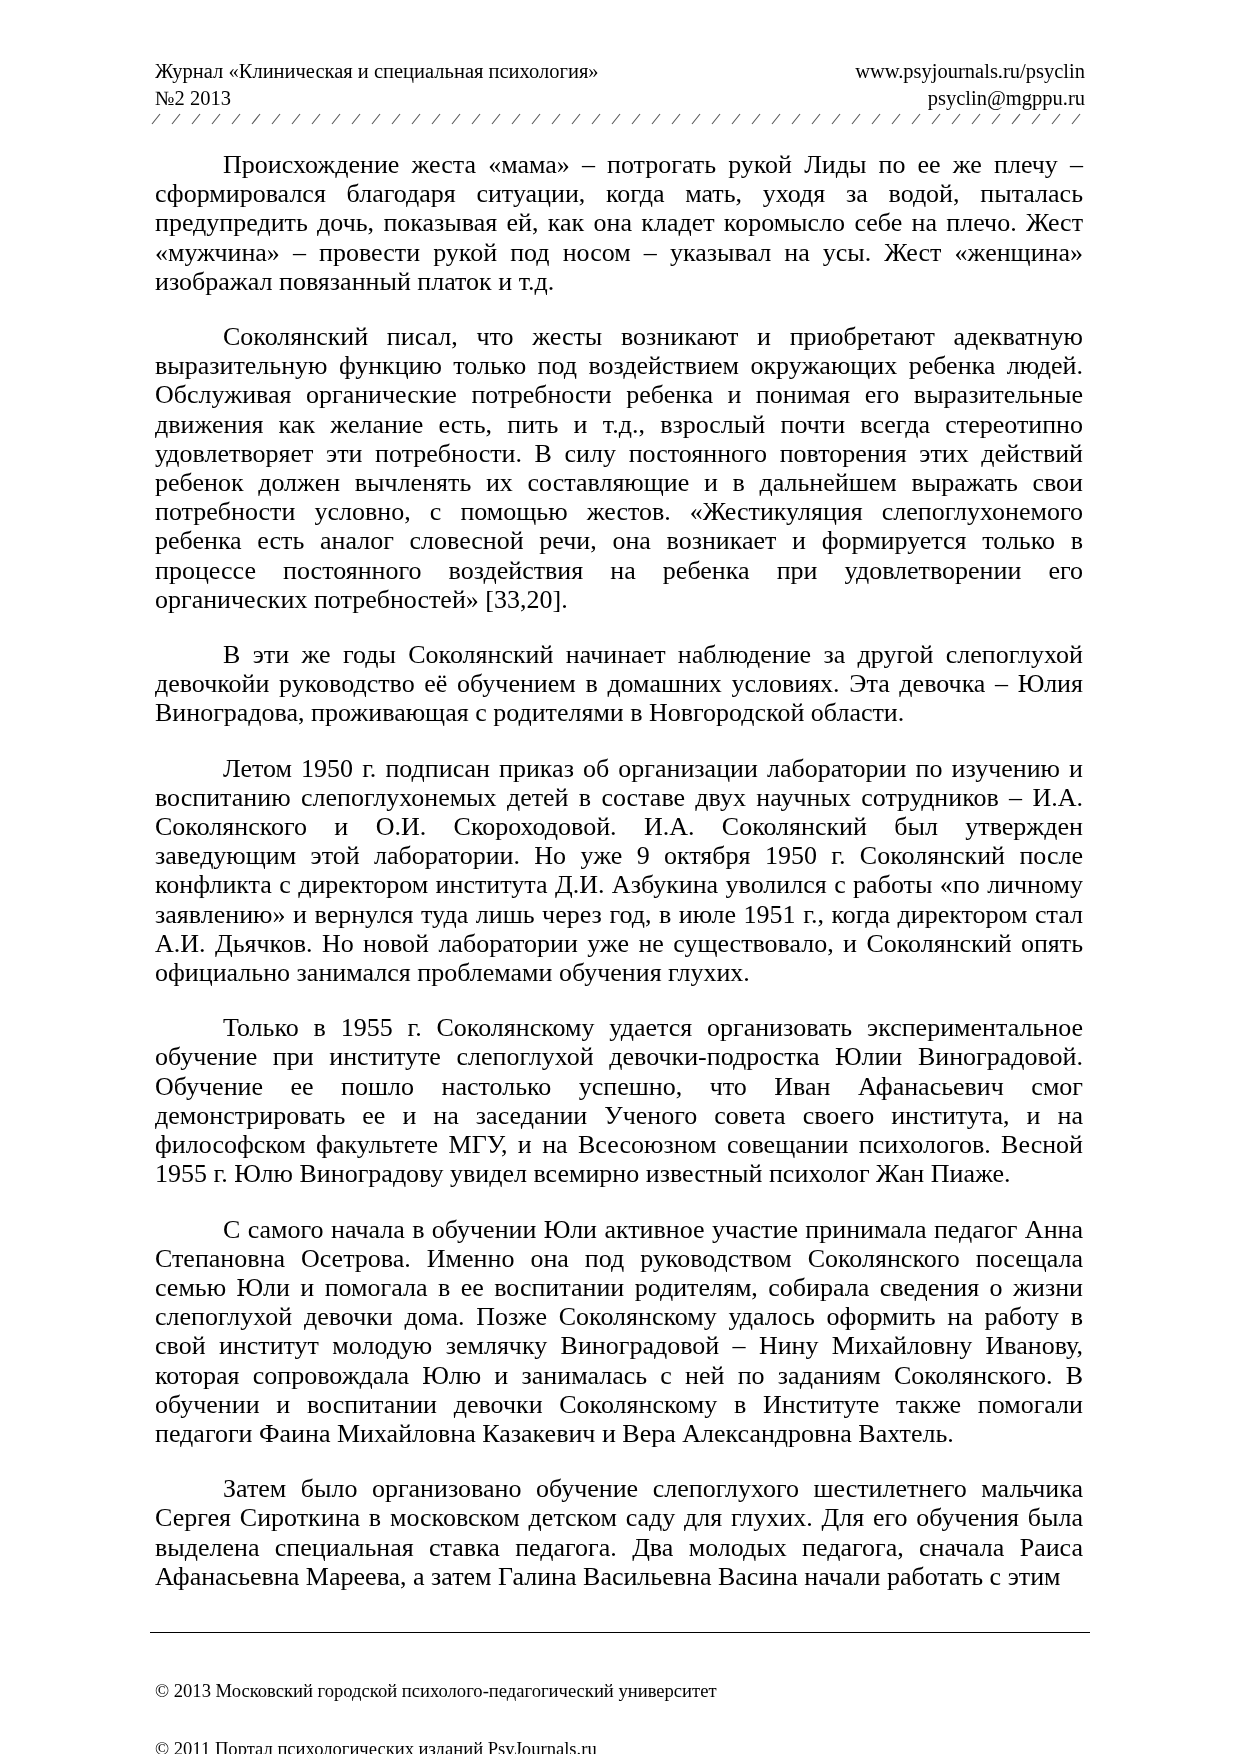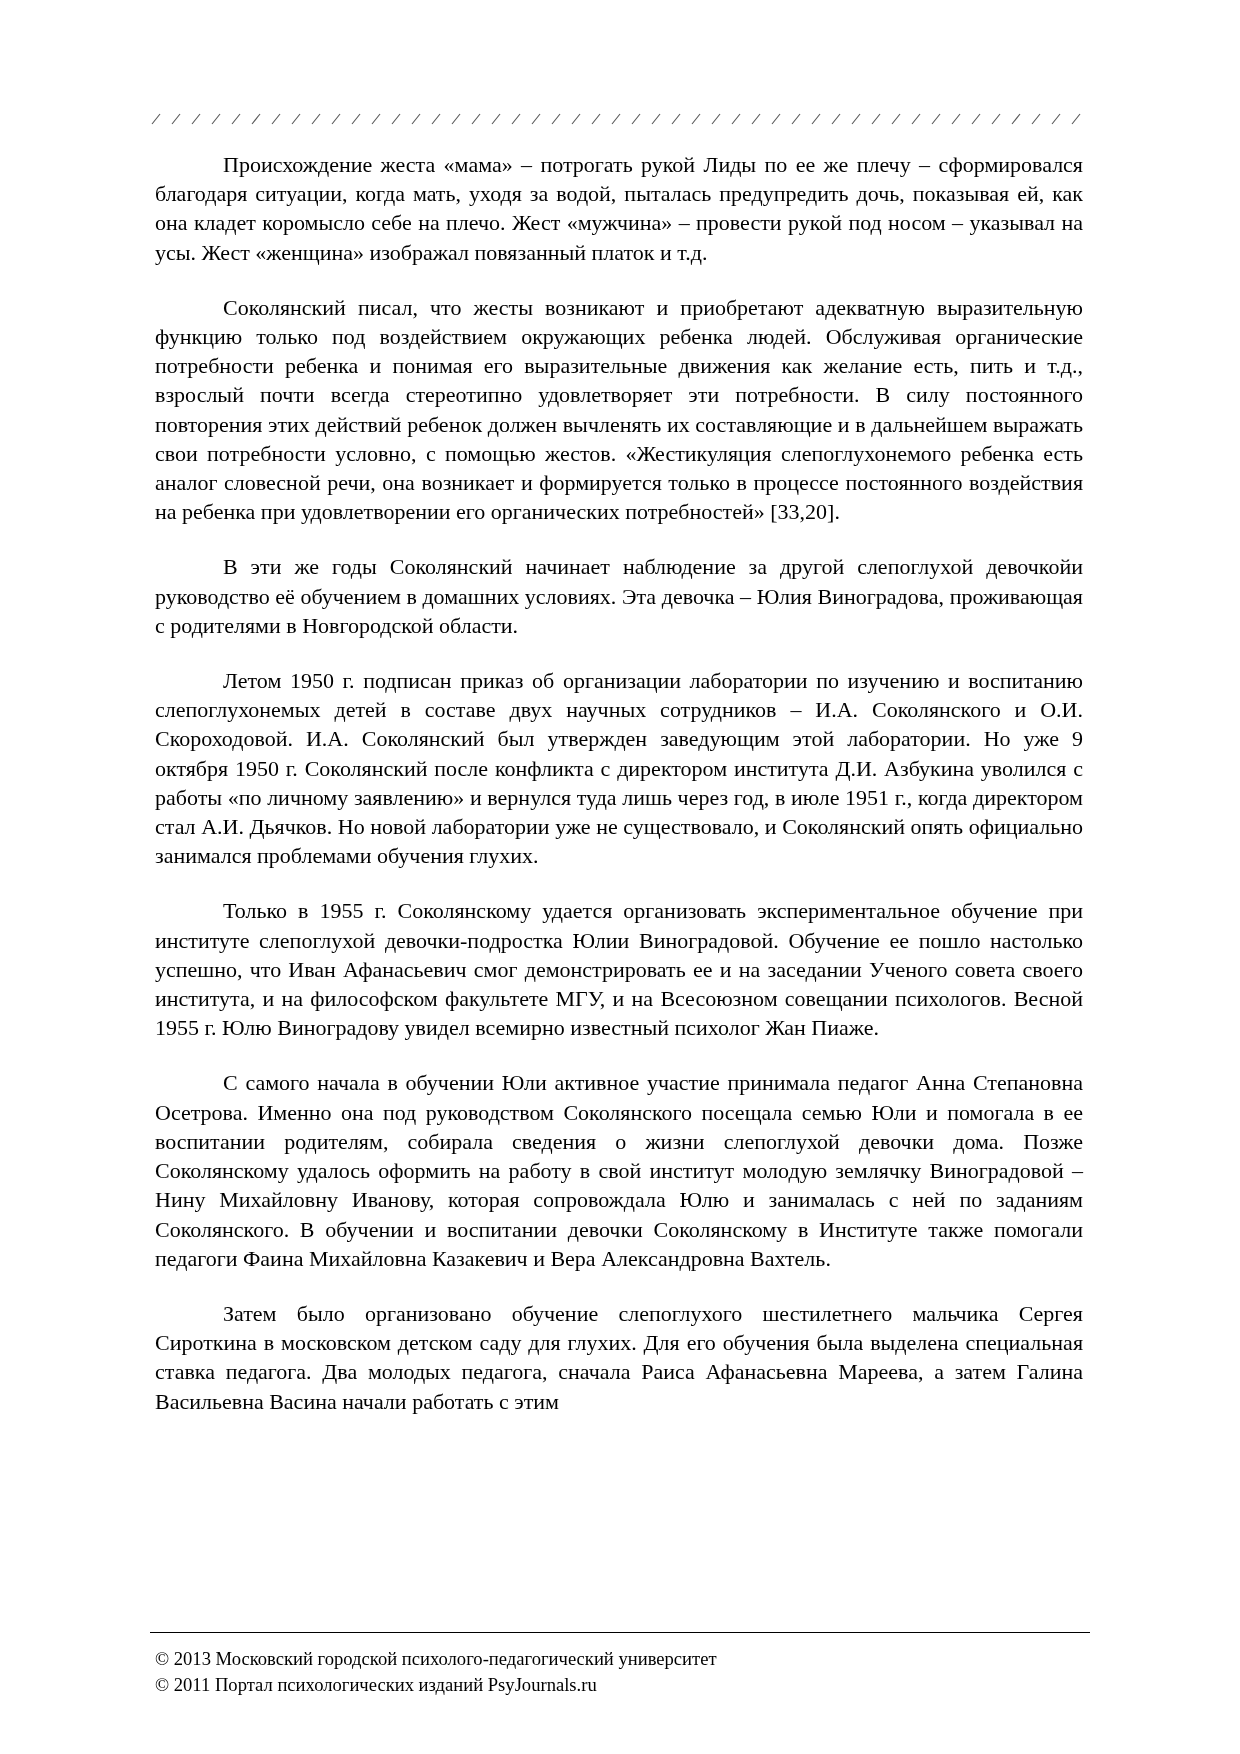--- a/index.html
+++ b/index.html
@@ -48,21 +48,21 @@
     overflow: hidden;
   }
   .header-rule svg { display: block; }
 
   
   .content {
     position: absolute;
     left: 155px;
     top: 150px;
     width: 928px;
-    font-size: 22px;
+    font-size: 26px;
     line-height: 29.2px;
     text-align: justify;
     text-justify: inter-word;
   }
   .content p {
     margin: 0 0 26px 0;
     text-indent: 68px;
   }
   .content p:last-child { margin-bottom: 16px; }
 
@@ -76,27 +76,33 @@
     background: #000000;
   }
   .footer {
     position: absolute;
     left: 155px;
     top: 1646px;
     width: 930px;
     font-size: 18.6px;
     line-height: 1.42;
   }
-  .footer div { white-space: nowrap; }
+  .footer div { white-space: nowrap; margin-top: 32px; }
 </style>
 </head>
 <body>
 
 <div class="page">
 
+  <div class="header">
+    <div class="header-left"><span>Журнал «Клиническая и специальная психология»</span>
+<span>№2 2013</span></div>
+    <div class="header-right"><span>www.psyjournals.ru/psyclin</span>
+<span>psyclin@mgppu.ru</span></div>
+  </div>
 
   <div class="header-rule">
     <svg width="940" height="12" viewBox="0 0 940 12" xmlns="http://www.w3.org/2000/svg">
       <g stroke="#555555" stroke-width="1.1">
         <line x1="2" y1="11" x2="10" y2="1"></line>
           <line x1="22" y1="11" x2="30" y2="1"></line>
         <line x1="42" y1="11" x2="50" y2="1"></line>
           <line x1="62" y1="11" x2="70" y2="1"></line>
         <line x1="82" y1="11" x2="90" y2="1"></line>
           <line x1="102" y1="11" x2="110" y2="1"></line>

